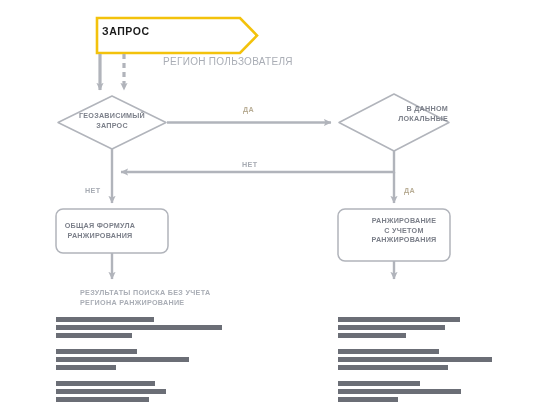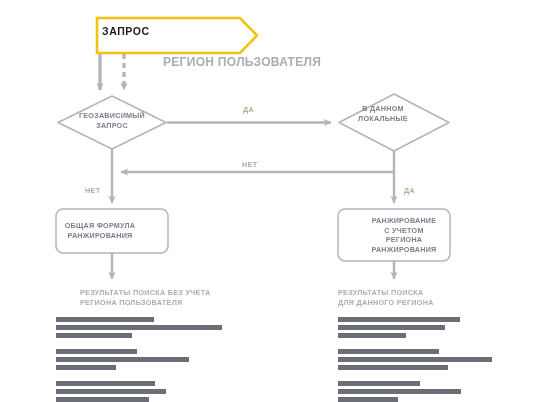--- a/index.html
+++ b/index.html
@@ -58,22 +58,22 @@
     top: 25px;
     font-size: 10.5px;
     font-weight: bold;
     letter-spacing: 0.6px;
     color: #1a1a1a;
   }
   .side-note {
     position: absolute;
     left: 163px;
     top: 57px;
-    font-size: 12px;
-    font-weight: bold;
+    font-size: 10px;
+    font-weight: normal;
     letter-spacing: 0.3px;
     line-height: 10px;
     color: #a9adb5;
   }
   .bar {
     position: absolute;
     background: #6b6e76;
     height: 5px;
   }
 </style>
@@ -123,49 +123,44 @@
 
   <div class="side-note">
     <div>РЕГИОН ПОЛЬЗОВАТЕЛЯ</div>
   </div>
 
   <div class="node-text" style="left:58px; top:111px; width:108px;">
     <div>ГЕОЗАВИСИМЫЙ</div>
     <div>ЗАПРОС</div>
   </div>
 
-  <div class="node-text" style="left:328px; top:104px; width:110px;">
+  <div class="node-text" style="left:338px; top:104px; width:110px;text-align:right;">
     <div>В ДАННОМ</div>
     <div>ЛОКАЛЬНЫЕ</div>
   </div>
 
   <div class="node-text" style="left:56px; top:221px; width:88px;">
     <div>ОБЩАЯ ФОРМУЛА</div>
     <div>РАНЖИРОВАНИЯ</div>
   </div>
 
   <div class="node-text" style="left:338px; top:216px; width:132px;">
     <div>РАНЖИРОВАНИЕ</div>
     <div>С УЧЕТОМ</div>
-    <div>РЕГИОНА</div>
     <div>РАНЖИРОВАНИЯ</div>
   </div>
 
   <div class="edge-label yes" style="left:243px; top:105px;">ДА</div>
   <div class="edge-label" style="left:242px; top:160px;">НЕТ</div>
   <div class="edge-label" style="left:85px; top:186px;">НЕТ</div>
   <div class="edge-label yes" style="left:404px; top:186px;">ДА</div>
 
   <div class="caption" style="left:56px; top:288px;margin-left:24px;">
     <div>РЕЗУЛЬТАТЫ ПОИСКА БЕЗ УЧЕТА</div>
-    <div>РЕГИОНА ПОЛЬЗОВАТЕЛЯ</div>
-  </div>
-  <div class="caption" style="left:338px; top:288px;">
-    <div>РЕЗУЛЬТАТЫ ПОИСКА</div>
-    <div>ДЛЯ ДАННОГО РЕГИОНА</div>
+    <div>РЕГИОНА РАНЖИРОВАНИЕ</div>
   </div>
 
   <div style="position:absolute; left:56px; top:317px; width:190px; height:80px;">
       <div class="bar" style="left: 0px; top: 0px; width: 98px;"></div>
       <div class="bar" style="left: 0px; top: 8px; width: 166px;"></div>
       <div class="bar" style="left: 0px; top: 16px; width: 76px;"></div>
       <div class="bar" style="left: 0px; top: 32px; width: 81px;"></div>
       <div class="bar" style="left: 0px; top: 40px; width: 133px;"></div>
       <div class="bar" style="left: 0px; top: 48px; width: 60px;"></div>
       <div class="bar" style="left: 0px; top: 64px; width: 99px;"></div>

